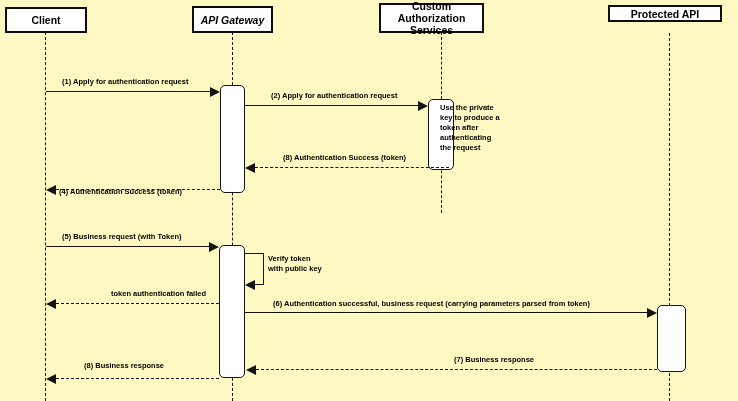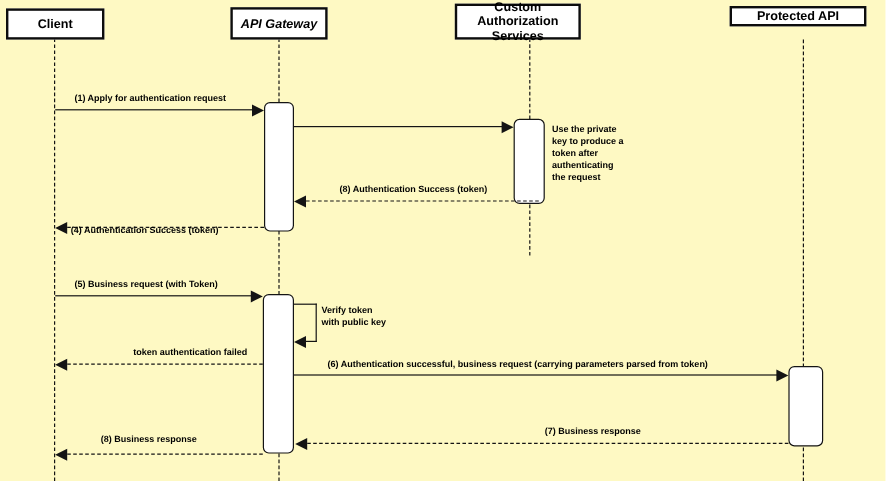--- a/index.html
+++ b/index.html
@@ -67,24 +67,25 @@
 
   <div class="activation" style="left:220px;top:85px;width:25px;height:108px;"></div>
   <div class="activation" style="left:428px;top:99px;width:26px;height:71px;"></div>
   <div class="activation" style="left:219px;top:245px;width:26px;height:133px;"></div>
   <div class="activation" style="left:657px;top:305px;width:29px;height:67px;"></div>
 
   <div class="msg-label" style="left:62px;top:77px;">(1) Apply for authentication request</div>
   <div class="msg-line" style="left:46px;top:91px;width:165px;"></div>
   <div class="arrow-r" style="left:210px;top:87px;"></div>
 
+  <div class="msg-label" style="left:271px;top:91px;">(2) Apply for authentication request</div>
   <div class="msg-line" style="left:245px;top:105px;width:174px;"></div>
   <div class="arrow-r" style="left:418px;top:101px;"></div>
 
-  <div class="note-text" style="left:460px;top:103px;width:70px;">Use the private
+  <div class="note-text" style="left:440px;top:103px;width:70px;">Use the private
 key to produce a
 token after
 authenticating
 the request</div>
 
   <div class="msg-label" style="left:283px;top:153px;">(8) Authentication Success (token)</div>
   <div class="arrow-l" style="left:245px;top:163px;"></div>
   <div class="msg-line dashed" style="left:255px;top:167px;width:194px;"></div>
 
   <div class="msg-label" style="left:59px;top:187px;text-align:center;">(4) Authentication Success (token)</div>

